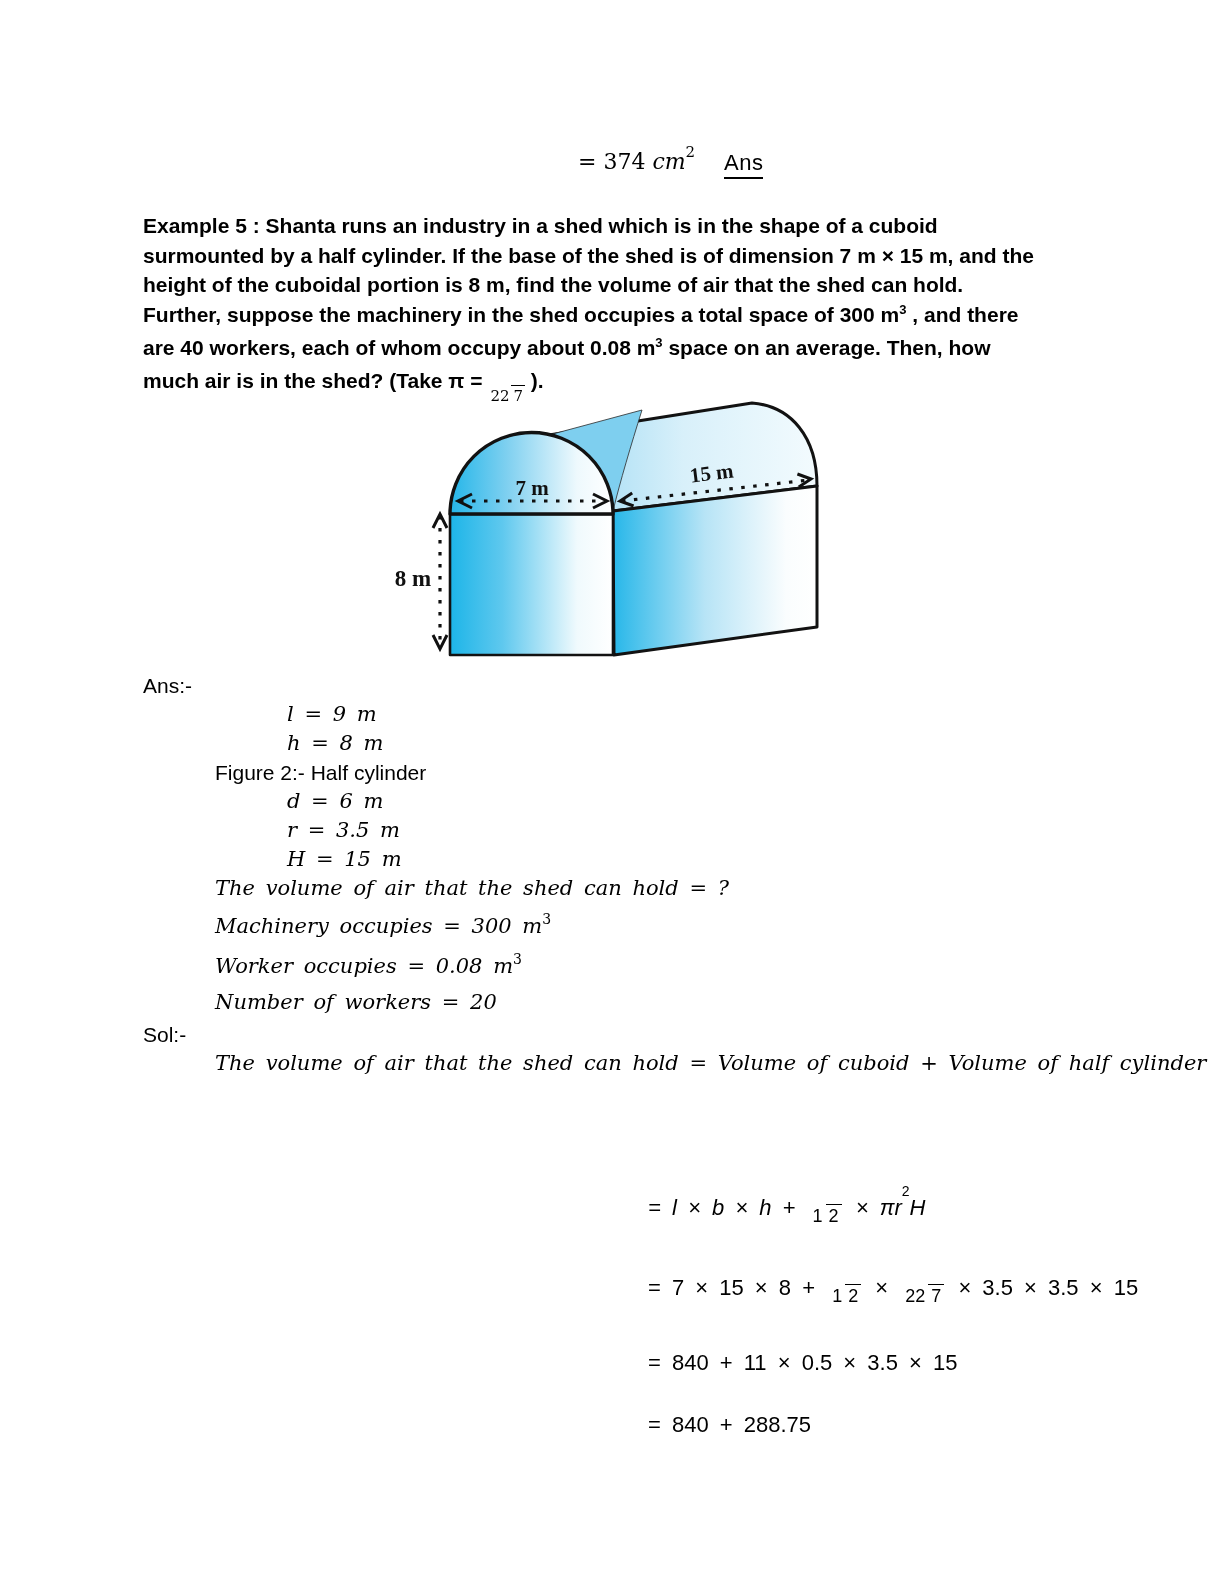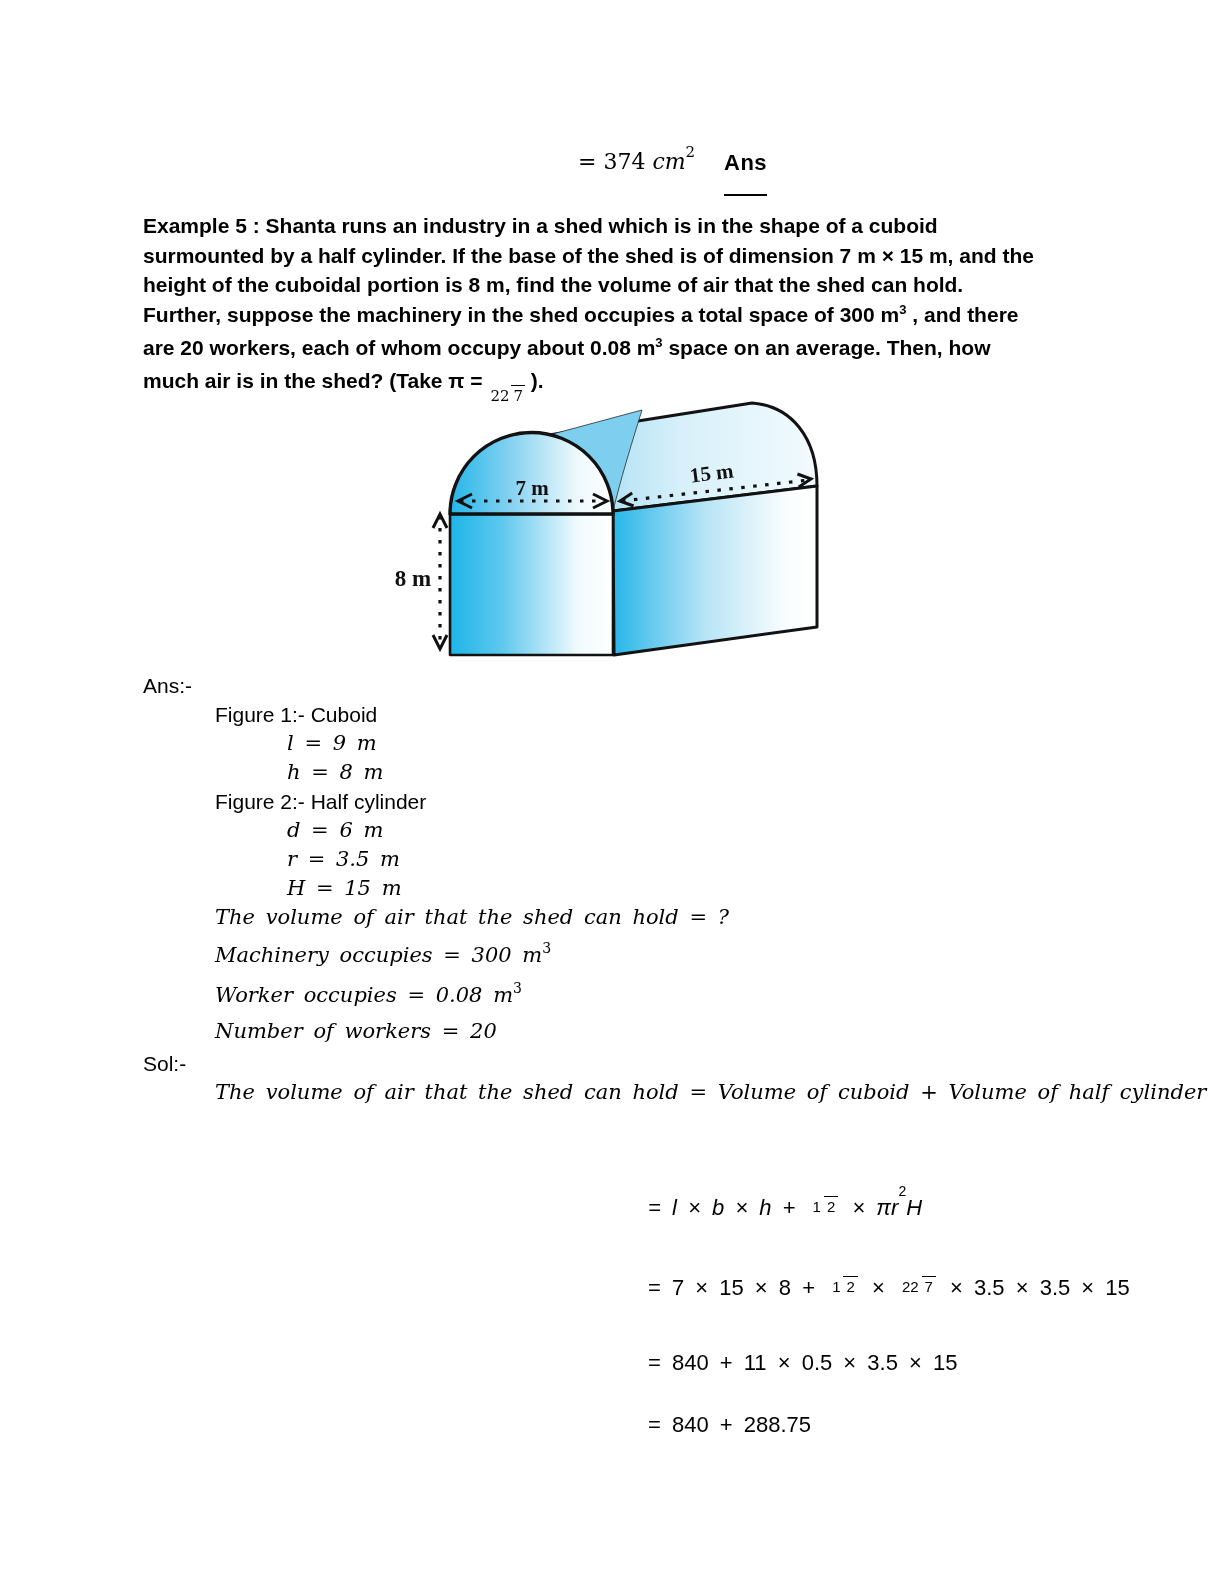--- a/index.html
+++ b/index.html
@@ -4,22 +4,22 @@
 <style>
   html,body {margin:0; padding:0; background:#ffffff;}
   .page {position:relative; width:1224px; height:1584px; background:#fff;
          font-family:"Liberation Sans",sans-serif; color:#000; overflow:hidden;}
 
   
   .result-line {position:absolute; left:578px; top:149px;
                 font-family:"DejaVu Serif",serif; font-size:22px; white-space:pre;}
   .result-line .unit {font-style:italic;}
   .result-line .exp {font-size:15px; position:relative; top:-12px;}
-  .ans-label {position:absolute; left:724px; top:150px; font-size:22px; font-weight:bold;
-              border-bottom:2.5px solid #000; padding-bottom:18px; letter-spacing:.5px;}
+  .ans-label {position:absolute; left:724px; top:150px; font-size:22px; font-weight:normal;
+              border-bottom:2.5px solid #000; padding-bottom:1px; letter-spacing:.5px;}
 
   
   .problem {position:absolute; left:143px; top:211px; font-size:21px; font-weight:bold;
             line-height:29.7px;}
   .problem .pline {white-space:pre;}
   .bsup {font-size:13px; position:relative; top:-8px;}
   .bfrac {display:inline-block; text-align:center; vertical-align:-13px;
           font-family:"DejaVu Serif",serif; font-weight:normal; font-size:15px; line-height:1.05;}
   .bfrac .den {border-top:1.6px solid #000; padding:1px 2px 0;}
   .bfrac .num {padding:0 2px 1px;}
@@ -35,40 +35,40 @@
   .ind2 {padding-left:144px;}
   .math {font-family:"DejaVu Serif",serif; font-style:italic; word-spacing:4px;}
   .gap {margin-top:9px;}
   .gap-sm {margin-top:5px;}
   .msup {font-size:14px; font-style:normal; position:relative; top:-9px;}
 
   
   .eq {position:absolute; left:648px; display:flex; align-items:flex-start;
        font-family:Liberation Sans, sans-serif; font-size:22px; word-spacing:5px; white-space:pre;}
   .eq .it {font-style:italic;}
-  .efrac {display:inline-block; text-align:center; font-size:15px; line-height:1.1;
-          margin:4px 3px; font-style:normal; word-spacing:0;}
+  .efrac {display:inline-block; text-align:center; font-size:18px; line-height:1.1;
+          margin:12px 3px; font-style:normal; word-spacing:0;}
   .efrac .den {border-top:1.7px solid #000; padding:1px 3px 0;}
   .efrac .num {padding:0 3px 1px;}
   .esup {font-size:14px; position:relative; top:-12px; font-style:normal;}
 </style>
 </head>
 <body>
 
 <div class="page">
 
   <div class="result-line"><span>= 374 </span><span class="unit">cm</span><span class="exp">2</span></div>
   <div class="ans-label">Ans</div>
 
   <div class="problem">
     <div class="pline">Example 5 : Shanta runs an industry in a shed which is in the shape of a cuboid</div>
     <div class="pline">surmounted by a half cylinder. If the base of the shed is of dimension 7 m × 15 m, and the</div>
     <div class="pline">height of the cuboidal portion is 8 m, find the volume of air that the shed can hold.</div>
     <div class="pline"><span>Further, suppose the machinery in the shed occupies a total space of 300 m</span><span class="bsup">3</span><span> , and there</span></div>
-    <div class="pline"><span>are 20 workers, each of whom occupy about 0.08 m</span><span class="bsup">3</span><span> space on an average. Then, how</span></div>
+    <div class="pline"><span>are 40 workers, each of whom occupy about 0.08 m</span><span class="bsup">3</span><span> space on an average. Then, how</span></div>
     <div class="pline"><span>much air is in the shed? (Take π = </span><span class="bfrac"><span class="num">22</span><span class="den">7</span></span><span> ).</span></div>
   </div>
 
   <div class="figure">
     <svg width="500" height="290" viewBox="0 0 500 290">
       <defs>
         <linearGradient id="gTop" gradientUnits="userSpaceOnUse" x1="169" y1="60" x2="437" y2="60">
           <stop offset="0" stop-color="#96d7f2"></stop>
             <stop offset="0.5" stop-color="#d8f0fa"></stop>
             <stop offset="1" stop-color="#f3fbfe"></stop>
@@ -115,21 +115,20 @@
 
       <line x1="60" y1="126" x2="60" y2="257" stroke="#111" stroke-width="3.2" stroke-dasharray="3.5 8.5"></line>
       <polyline points="53,138 60,124 67,138" fill="none" stroke="#111" stroke-width="3"></polyline>
       <polyline points="53,245 60,259 67,245" fill="none" stroke="#111" stroke-width="3"></polyline>
       <text x="33" y="196" font-size="23" text-anchor="middle">8 m</text>
     </svg>
   </div>
 
   <div class="answers">
     <div class="row">Ans:-</div>
-    <div class="row ind1">Figure 1:- Cuboid</div>
     <div class="row ind2 math">l = 9 m</div>
     <div class="row ind2 math">h = 8 m</div>
     <div class="row ind1">Figure 2:- Half cylinder</div>
     <div class="row ind2 math">d = 6 m</div>
     <div class="row ind2 math">r = 3.5 m</div>
     <div class="row ind2 math">H = 15 m</div>
     <div class="row ind1 math">The volume of air that the shed can hold = ?</div>
     <div class="row ind1 math gap"><span>Machinery occupies = 300 m</span><span class="msup">3</span></div>
     <div class="row ind1 math gap"><span>Worker occupies = 0.08 m</span><span class="msup">3</span></div>
     <div class="row ind1 math gap-sm">Number of workers = 20</div>

